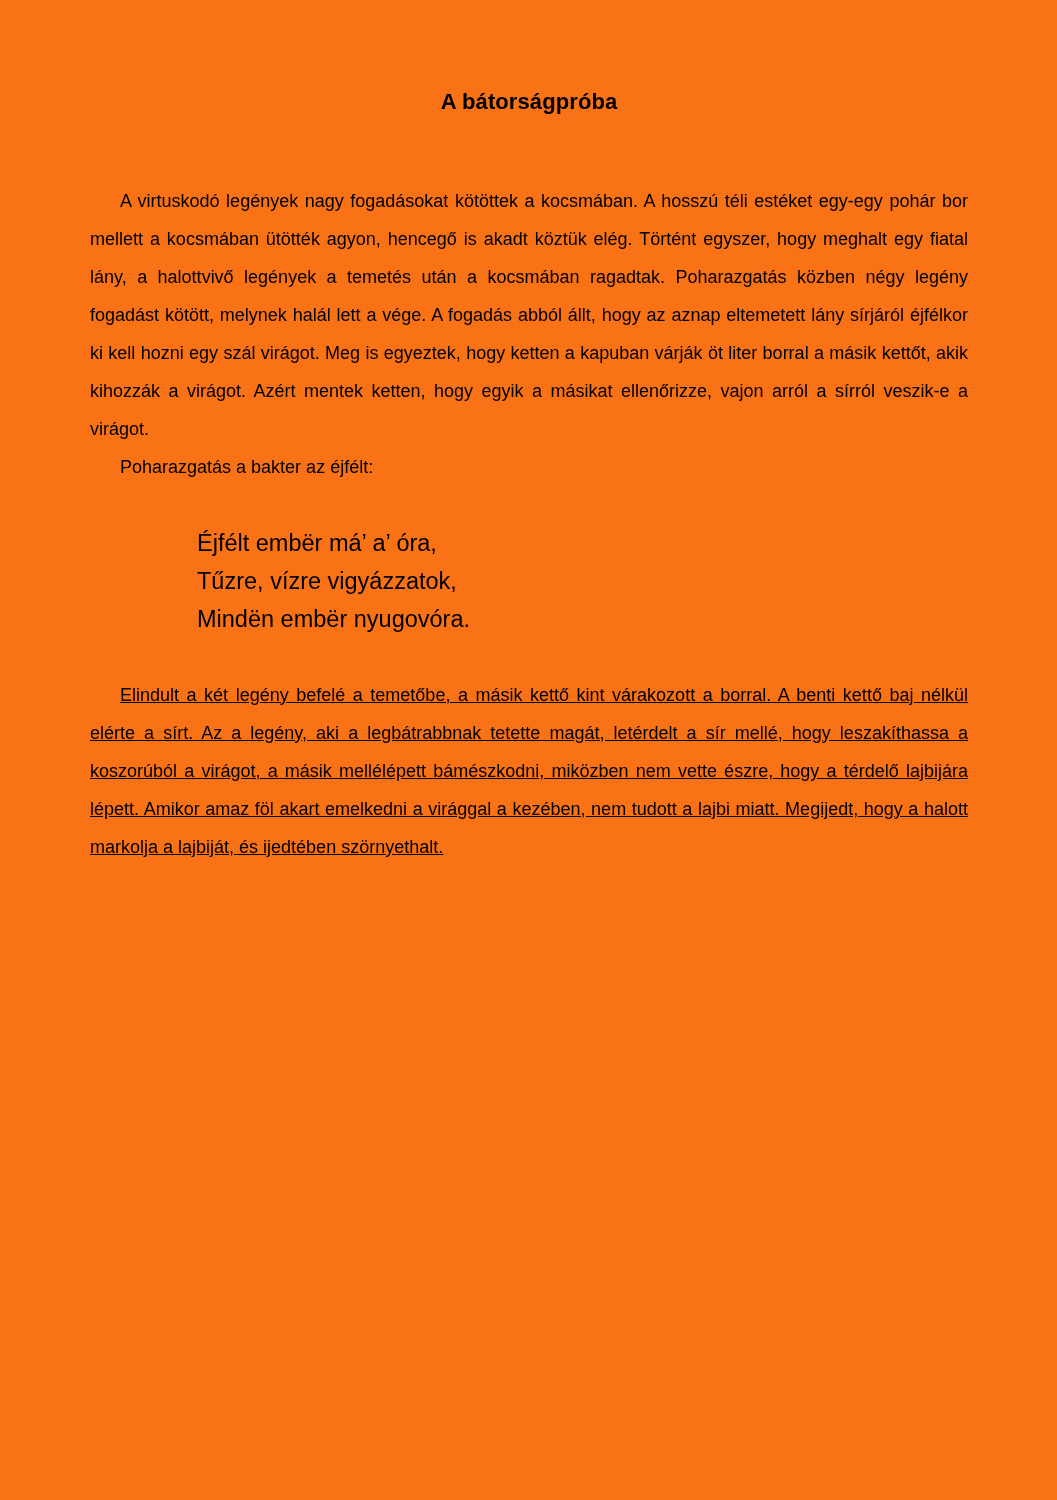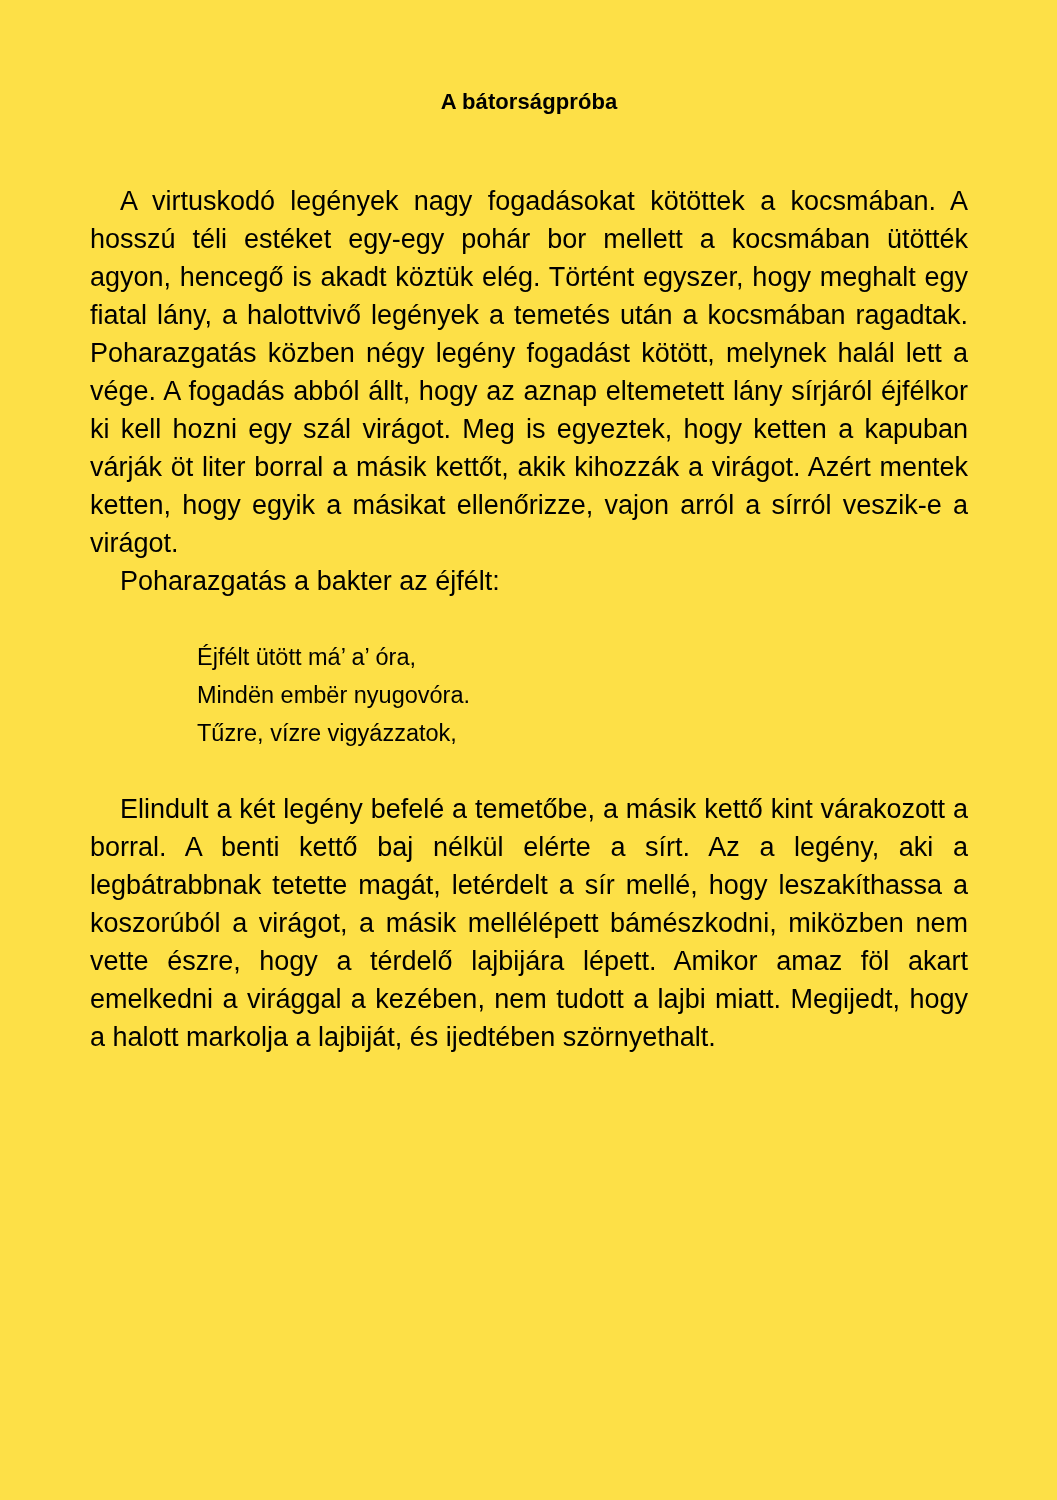--- a/index.html
+++ b/index.html
@@ -6,21 +6,21 @@
   html, body {
     margin: 0;
     padding: 0;
     background: #ffffff;
   }
 
   .page {
     position: relative;
     width: 1057px;
     height: 1500px;
-    background: #fde047;
+    background: #f97316;
     margin: 0 auto;
     overflow: hidden;
     box-sizing: border-box;
     font-family: "Liberation Sans", "DejaVu Sans", sans-serif;
     color: #000000;
     -webkit-font-smoothing: antialiased;
   }
 
   .content {
     position: absolute;
@@ -39,21 +39,21 @@
     line-height: 1.25;
   }
 
   .body-block {
     margin: 0;
     padding-top: 66px;
   }
 
   p.para {
     margin: 0;
-    font-size: 27px;
+    font-size: 18px;
     line-height: 38px;
     text-align: justify;
     text-justify: inter-word;
     hyphens: none;
   }
 
   p.para.indented {
     text-indent: 30px;
   }
 
@@ -76,41 +76,42 @@
     display: block;
     white-space: pre-wrap;
   }
 
   .para-gap {
     height: 38px;
   }
 
   p.para.last-para {
     text-indent: 30px;
+    text-decoration: underline;
   }
 </style>
 </head>
 <body>
 
 <div class="page">
 
   <div class="content">
 
     <h1 class="doc-title">A bátorságpróba</h1>
 
     <div class="body-block">
 
       <p class="para indented">A virtuskodó legények nagy fogadásokat kötöttek a kocsmában. A hosszú téli estéket egy-egy pohár bor mellett a kocsmában ütötték agyon, hencegő is akadt köztük elég. Történt egyszer, hogy meghalt egy fiatal lány, a halottvivő legények a temetés után a kocsmában ragadtak. Poharazgatás közben négy legény fogadást kötött, melynek halál lett a vége. A fogadás abból állt, hogy az aznap eltemetett lány sírjáról éjfélkor ki kell hozni egy szál virágot. Meg is egyeztek, hogy ketten a kapuban várják öt liter borral a másik kettőt, akik kihozzák a virágot. Azért mentek ketten, hogy egyik a másikat ellenőrizze, vajon arról a sírról veszik-e a virágot.</p>
 
       <p class="para tight-follow">Poharazgatás a bakter az éjfélt:</p>
 
       <div class="verse">
-        <span class="verse-line">Éjfélt ütött má’ a’ óra,</span>
+        <span class="verse-line">Éjfélt embër má’ a’ óra,</span>
+        <span class="verse-line">Tűzre, vízre vigyázzatok,</span>
         <span class="verse-line">Mindën embër nyugovóra.</span>
-        <span class="verse-line">Tűzre, vízre vigyázzatok,</span>
       </div>
 
       <div class="para-gap"></div>
 
       <p class="para last-para">Elindult a két legény befelé a temetőbe, a másik kettő kint várakozott a borral. A benti kettő baj nélkül elérte a sírt. Az a legény, aki a legbátrabbnak tetette magát, letérdelt a sír mellé, hogy leszakíthassa a koszorúból a virágot, a másik mellélépett bámészkodni, miközben nem vette észre, hogy a térdelő lajbijára lépett. Amikor amaz föl akart emelkedni a virággal a kezében, nem tudott a lajbi miatt. Megijedt, hogy a halott markolja a lajbiját, és ijedtében szörnyethalt.</p>
 
     </div>
   </div>
 </div>
 

